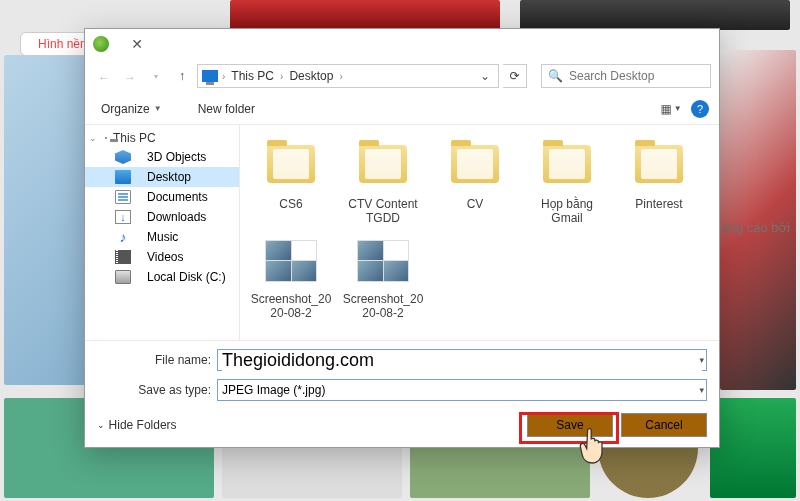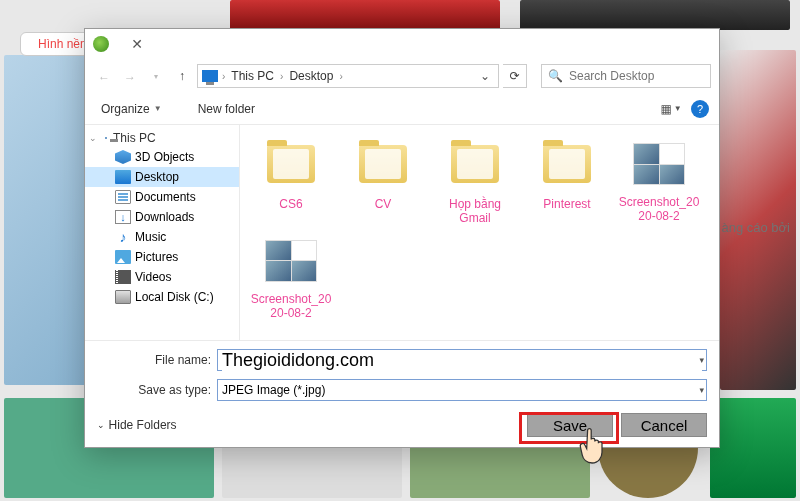--- a/index.html
+++ b/index.html
@@ -40,49 +40,49 @@
   .toolbtn { padding: 4px 6px; cursor: pointer; display: flex; align-items: center; gap: 4px; }
   .toolbtn .dd { font-size: 8px; color: #666; }
   .toolbar-right { margin-left: auto; display: flex; align-items: center; gap: 10px; }
   .view-icon { width: 20px; height: 16px; display: flex; align-items: center; justify-content: center; font-size: 12px; color: #555; cursor: pointer; }
   .help-icon { width: 18px; height: 18px; border-radius: 50%; background: #1976d2; color: #fff; display: flex; align-items: center; justify-content: center; font-size: 11px; cursor: pointer; }
 
   .body { flex: 1; display: flex; overflow: hidden; }
   .tree { width: 155px; border-right: 1px solid #eaeaea; padding: 4px 0; font-size: 12px; overflow: hidden; }
   .tree-header { padding: 2px 8px 2px 20px; display: flex; align-items: center; gap: 6px; color: #333; }
   .tree-header .exp { position: absolute; margin-left: -16px; color: #888; font-size: 9px; }
-  .tree-item { padding: 3px 8px 3px 30px; display: flex; align-items: center; gap: 4px; cursor: pointer; position: relative; }
+  .tree-item { padding: 3px 8px 3px 30px; display: flex; align-items: center; gap: 16px; cursor: pointer; position: relative; }
   .tree-item.selected { background: #cce8ff; }
   .tree-item .ticon { width: 16px; height: 14px; flex-shrink: 0; }
 
   .files { flex: 1; padding: 12px 6px; display: flex; flex-wrap: wrap; align-content: flex-start; gap: 4px 2px; overflow-y: auto; }
   .files::-webkit-scrollbar { width: 16px; }
   .files::-webkit-scrollbar-track { background: #f0f0f0; }
   .files::-webkit-scrollbar-thumb { background: #c0c0c0; }
   .file-item { width: 90px; text-align: center; font-size: 12px; padding: 4px 2px; cursor: pointer; }
   .file-item .thumb { width: 58px; height: 48px; margin: 0 auto 4px; }
   .folder-shape { width: 48px; height: 38px; margin: 4px auto 0; background: linear-gradient(#f7e199,#e8c75f); border-radius: 2px 4px 4px 4px; position: relative; }
   .folder-shape::before { content: ""; position: absolute; top: -5px; left: 0; width: 20px; height: 6px; background: #e8c75f; border-radius: 2px 2px 0 0; }
   .folder-shape .inner { position: absolute; top: 4px; left: 6px; right: 6px; bottom: 4px; background: #fff; opacity: .8; border-radius: 2px; }
   .shot-shape { width: 52px; height: 42px; margin: 2px auto; display: grid; grid-template-columns: 1fr 1fr; grid-template-rows: 1fr 1fr; gap: 1px; background: #ddd; padding: 1px; }
   .shot-shape div { background: linear-gradient(135deg,#8ab,#468); }
   .shot-shape div:nth-child(2){ background:#fff; }
-  .file-item .label { color: #ec4899; line-height: 1.2; word-break: break-word; }
+  .file-item .label { color: #404040; line-height: 1.2; word-break: break-word; }
 
   .bottom { border-top: 1px solid #eaeaea; padding: 8px 12px 10px; }
   .field-row { display: flex; align-items: center; margin-bottom: 8px; }
   .field-row label { width: 120px; text-align: right; font-size: 12px; color: #333; padding-right: 6px; }
   .field-row .combo { flex: 1; height: 22px; border: 1px solid #7a9fd4; background: #fff; display: flex; align-items: center; padding: 0 4px; font-size: 12px; position: relative; }
   .field-row .combo input { border: none; outline: none; width: 100%; font-size: 18px; }
   .field-row .combo .dd { position: absolute; right: 2px; color: #555; font-size: 9px; cursor: pointer; }
   .actions { display: flex; align-items: center; margin-top: 12px; }
   .hide-folders { font-size: 12px; color: #333; cursor: pointer; display: flex; align-items: center; gap: 4px; }
   .hide-folders .chev { font-size: 9px; }
   .actions .spacer { flex: 1; }
-  .btn { min-width: 86px; height: 24px; border: 1px solid #888; background: #a3a3a3; font-size: 15px; margin-left: 8px; cursor: pointer; }
+  .btn { min-width: 86px; height: 24px; border: 1px solid #888; background: #a16207; font-size: 12px; margin-left: 8px; cursor: pointer; }
 
   .highlight-save { position: absolute; border: 3px solid #e02020; pointer-events: none; }
   .cursor-hand { position: absolute; width: 36px; height: 40px; pointer-events: none; }
 
   
   .ico-monitor { background: linear-gradient(#3ca0e8,#1976d2); border: 1px solid #0b5aa8; border-radius: 2px; position: relative; }
   .ico-monitor::after { content:""; position:absolute; bottom:-4px; left:4px; width:8px; height:3px; background:#888; }
   .ico-cube { background: linear-gradient(#5aa9e8,#2c7bc4); clip-path: polygon(50% 0,100% 25%,100% 75%,50% 100%,0 75%,0 25%); }
   .ico-desktop { background: linear-gradient(#4fa8e0,#1976d2); border-radius: 1px; }
   .ico-doc { background: #fff; border: 1px solid #888; border-radius: 1px; position: relative; }
@@ -177,41 +177,45 @@
           </div>
           <div class="tree-item">
             <span class="ticon ico-down"></span>
             <span>Downloads</span>
           </div>
           <div class="tree-item">
             <span class="ticon ico-music">♪</span>
             <span>Music</span>
           </div>
           <div class="tree-item">
-            <span class="ticon ico-pic"></span>
-            <span>Pictures</span>
-          </div>
-          <div class="tree-item">
             <span class="ticon ico-vid"></span>
             <span>Videos</span>
           </div>
           <div class="tree-item">
             <span class="ticon ico-disk"></span>
             <span>Local Disk (C:)</span>
           </div>
         </div>
     </div>
     <div class="files" id="files-pane">
         <div class="file-item">
           <div class="thumb">
             <div class="folder-shape">
               <div class="inner"></div>
             </div>
           </div>
           <div class="label">CS6</div>
+        </div>
+        <div class="file-item">
+          <div class="thumb">
+            <div class="folder-shape">
+              <div class="inner"></div>
+            </div>
+          </div>
+          <div class="label">CTV Content TGDD</div>
         </div>
         <div class="file-item">
           <div class="thumb">
             <div class="folder-shape">
               <div class="inner"></div>
             </div>
           </div>
           <div class="label">CV</div>
         </div>
         <div class="file-item">

